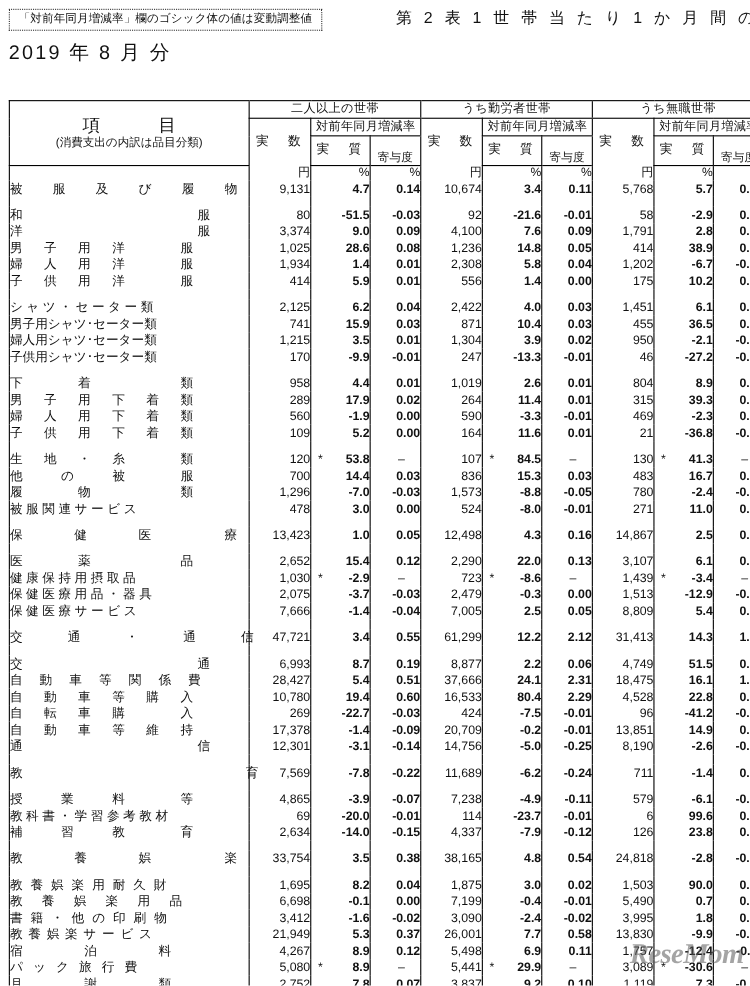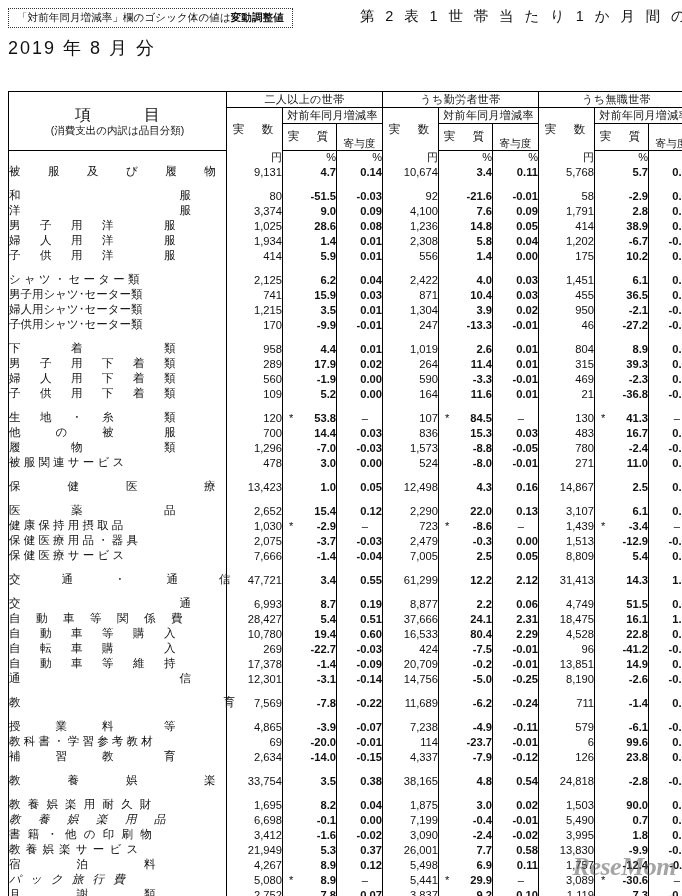--- a/index.html
+++ b/index.html
@@ -34,21 +34,21 @@
     top: 8px;
     border: 1px dotted #333;
     padding: 2px 8px 3px 8px;
     font-size: 10.5px;
     line-height: 1.25;
     letter-spacing: 0.1px;
     white-space: nowrap;
     color: #111;
   }
   .note-box .gothic {
-    font-weight: bold;
+    font-weight: normal;
   }
   .table-title {
     position: absolute;
     left: 360px;
     top: 7px;
     font-size: 14.5px;
     letter-spacing: 3.4px;
     white-space: nowrap;
     color: #111;
   }
@@ -163,21 +163,21 @@
     float: left;
     padding-left: 6px;
     font-weight: normal;
   }
   .dash { font-weight: normal; }
 
   
   .sp-0 { letter-spacing: 0px; }
   .sp-1 { letter-spacing: 1px; }
   .sp-2 { letter-spacing: 2px; }
-  .sp-3 { letter-spacing: 3px; font-style: italic; }
+  .sp-3 { letter-spacing: 3px; }
   .sp-4 { letter-spacing: 4px; }
   .sp-6 { letter-spacing: 6px; }
   .sp-8 { letter-spacing: 8px; }
 
   
   .watermark {
     position: absolute;
     right: 6px;
     bottom: 14px;
     font-size: 26px;

